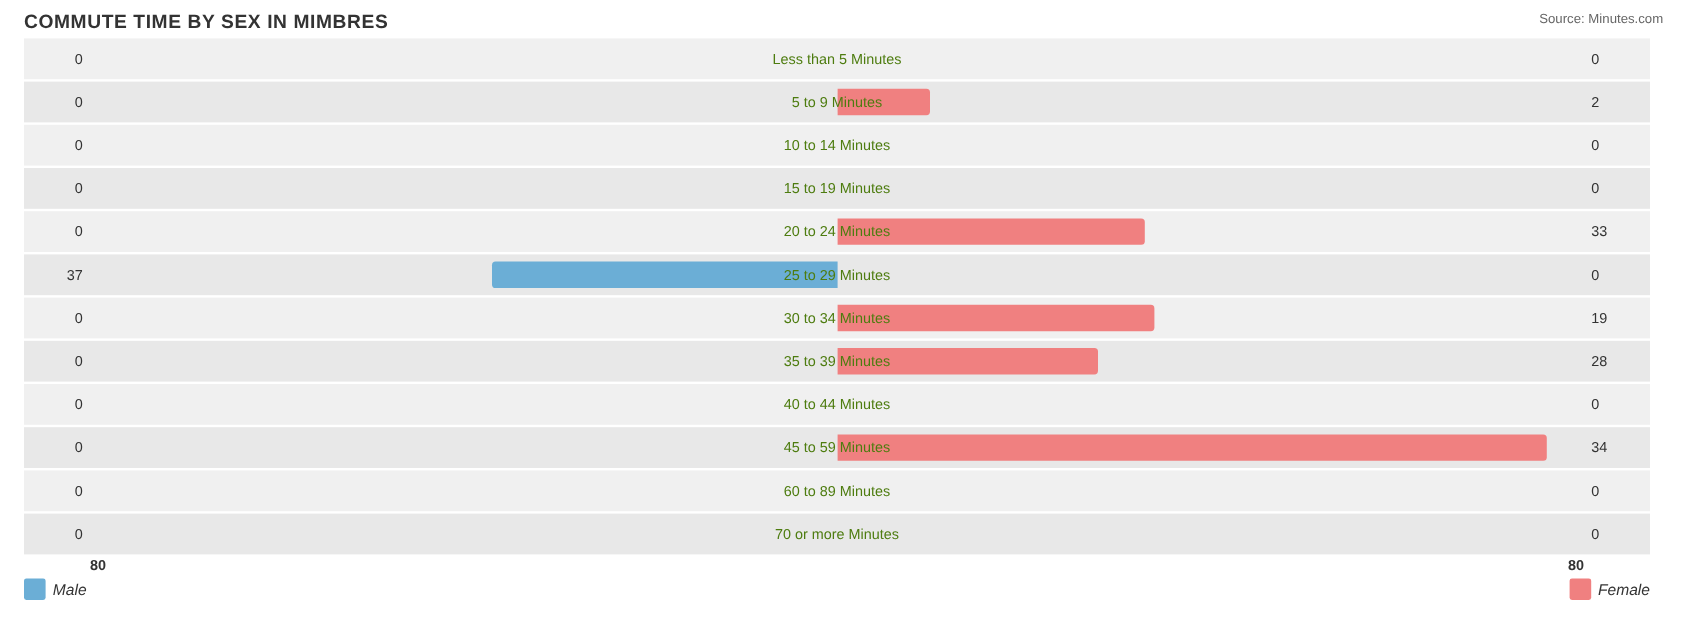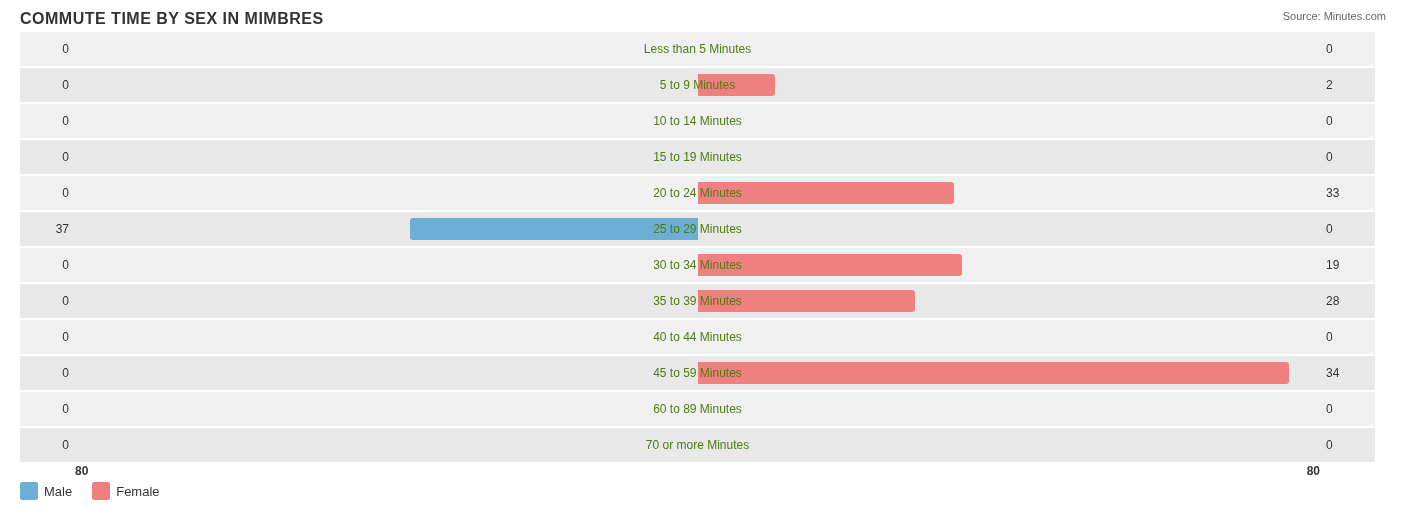--- a/index.html
+++ b/index.html
@@ -103,24 +103,25 @@
     .right-value {
       width: 55px;
       text-align: left;
       font-size: 12px;
       color: #333;
       padding-left: 6px;
       flex-shrink: 0;
     }
     .legend {
       display: flex;
-      justify-content: flex-start;
+      justify-content: space-between;
       align-items: center;
       margin-top: 4px;
-      gap: 20px;
+      gap: 4px;
+      font-style: italic;
     }
     .legend-item {
       display: flex;
       align-items: center;
       gap: 6px;
       font-size: 13px;
       color: #333;
     }
     .legend-box {
       width: 18px;

